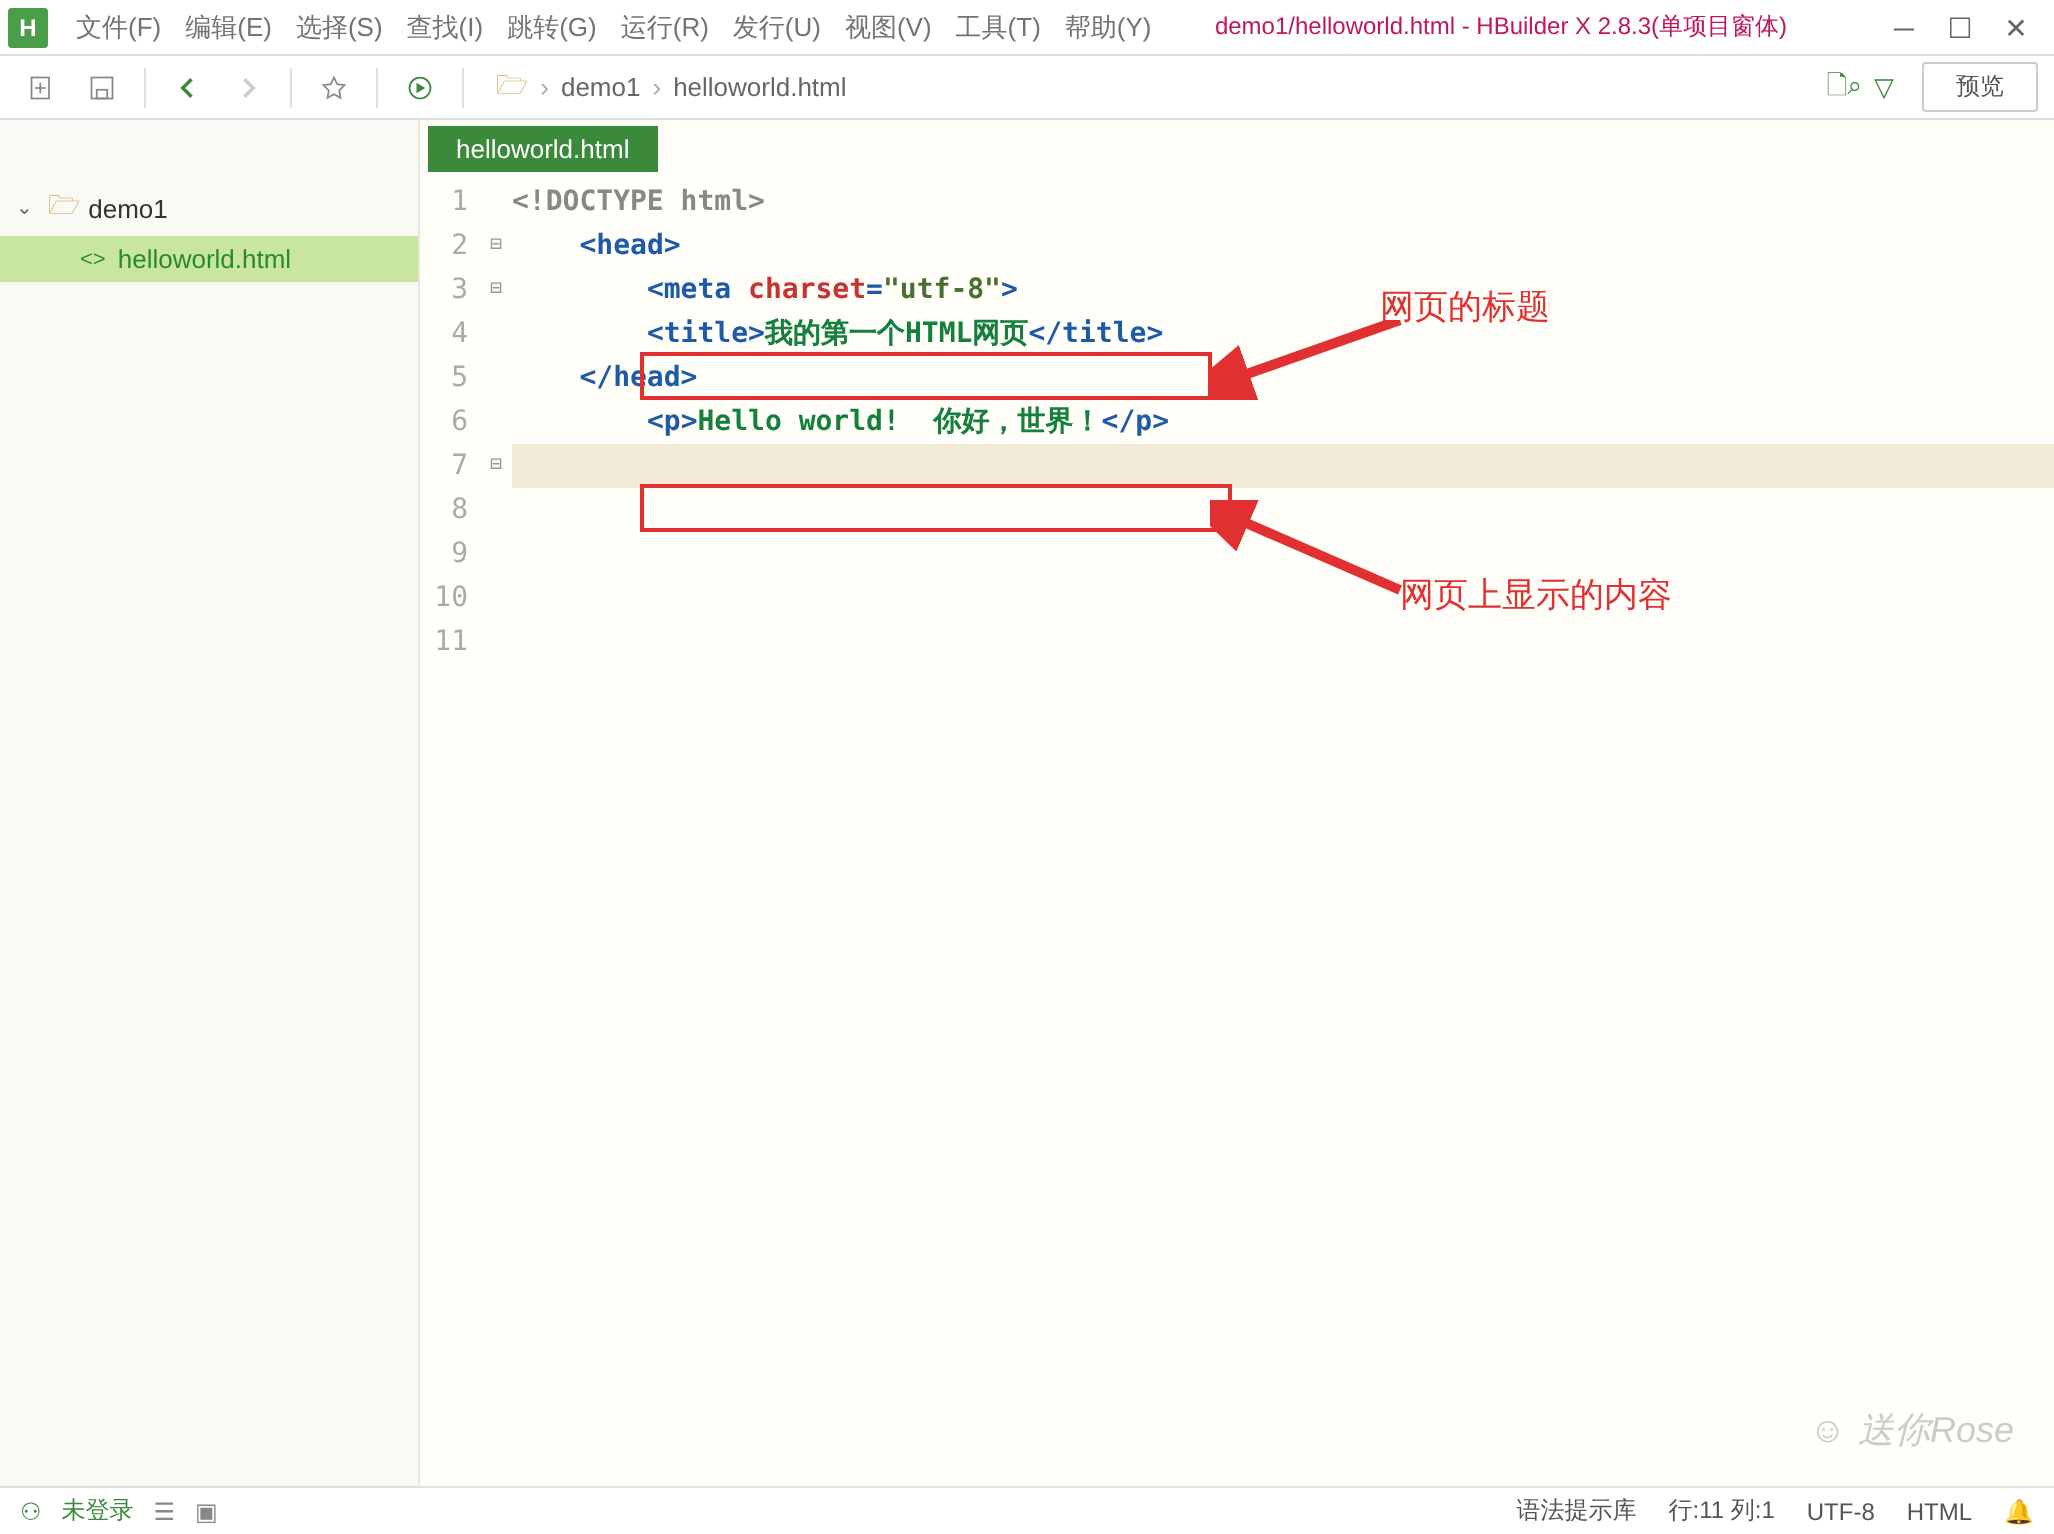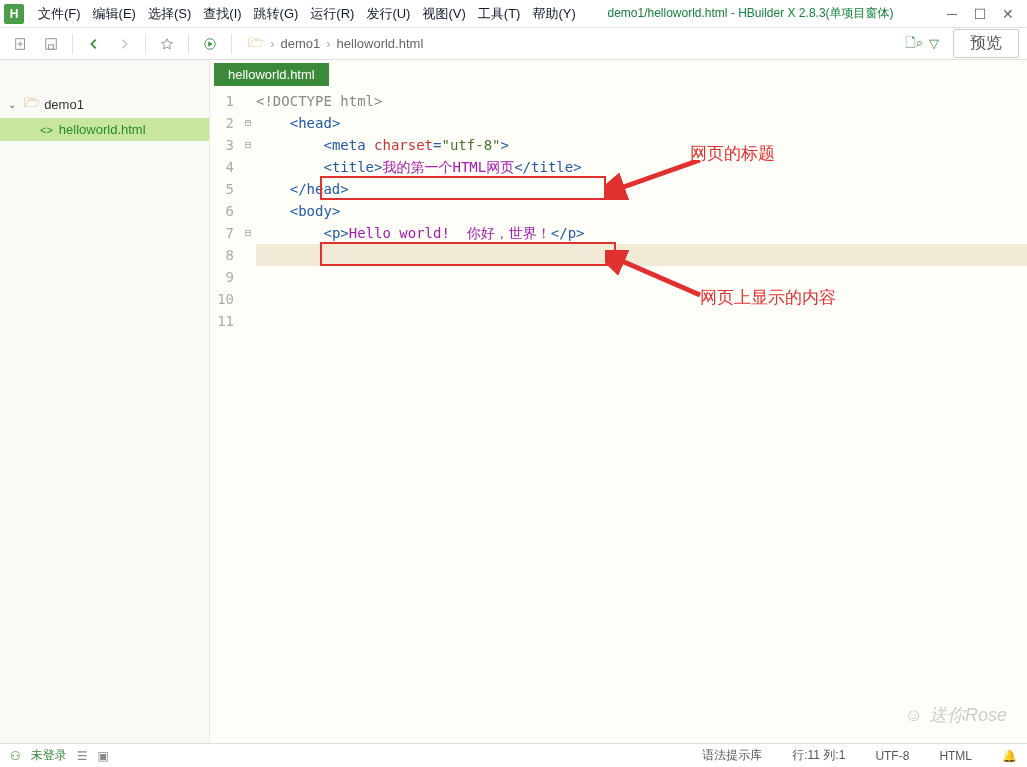--- a/index.html
+++ b/index.html
@@ -1,73 +1,73 @@
 <!DOCTYPE html>
 <html><head>
 <meta charset="utf-8">
 <style>
 * { margin: 0; padding: 0; box-sizing: border-box; }
 body { font-family: "Microsoft YaHei", Arial, sans-serif; font-size: 13px; background: #fff; overflow: hidden; width: 1027px; height: 767px; position: relative; }
 
 
 .title-bar { display: flex; align-items: center; height: 28px; background: #fff; border-bottom: 1px solid #e0e0e0; padding: 0 4px; }
 .app-icon { width: 20px; height: 20px; background: #4a9e4a; color: #fff; display: flex; align-items: center; justify-content: center; font-weight: bold; margin-right: 8px; border-radius: 2px; font-size:12px;}
-.menu-item { padding: 3px 6px; cursor: pointer; color: #0f172a; }
-.title-text { margin-left: auto; margin-right: auto; color: #15803d; font-size: 12px; }
+.menu-item { padding: 3px 6px; cursor: pointer; color: #737373; }
+.title-text { margin-left: auto; margin-right: auto; color: #be185d; font-size: 12px; }
 .win-controls { display: flex; gap: 14px; margin-left: auto; padding-right:8px;}
 .win-btn { width: 14px; height: 14px; display:flex; align-items:center; justify-content:center; cursor:pointer; color:#666; font-size:14px;}
 
 
 .toolbar { display: flex; align-items: center; height: 32px; background: #fff; border-bottom: 1px solid #e0e0e0; padding: 0 8px; gap: 4px;}
 .tb-icon { width: 26px; height: 22px; display: flex; align-items: center; justify-content: center; cursor: pointer; color: #888; }
 .tb-icon svg { width: 14px; height: 14px; }
 .tb-sep { width: 1px; height: 20px; background: #e0e0e0; margin: 0 4px;}
 .breadcrumb { display: flex; align-items: center; gap: 6px; margin-left: 8px; color: #666; }
 .bc-sep { color: #aaa; }
 .tb-search { margin-left: auto; display: flex; align-items: center; gap: 6px; }
 .tb-search input { border: none; outline: none; font-size: 12px; width: 200px; padding: 3px 4px; color:#333;}
-.tb-preview { border: 1px solid #ccc; padding: 3px 16px; margin-left: 8px; cursor: pointer; color:#555; font-size:16px; border-radius:2px;}
+.tb-preview { border: 1px solid #ccc; padding: 3px 16px; margin-left: 8px; cursor: pointer; color:#555; font-size:12px; border-radius:2px;}
 
 
 .main { display: flex; height: calc(100% - 60px - 24px); }
 .sidebar { width: 210px; background: #f9f9f5; border-right: 1px solid #e8e8e0; padding-top: 30px; }
 .tree-item { display: flex; align-items: center; padding: 3px 8px; cursor: pointer; font-size: 13px; }
 .tree-item.open { color: #333; }
 .tree-caret { width: 12px; font-size: 10px; color:#666;}
 .folder-icon { color: #d4a050; margin: 0 4px; }
 .tree-file { display: flex; align-items: center; padding: 4px 8px 4px 40px; cursor: pointer; background: #c8e6a0; color: #2a8a2a; }
 .file-icon { margin-right: 6px; font-size: 11px; }
 
 
 .editor-area { flex: 1; display: flex; flex-direction: column; background: #fffef8; position: relative;}
 .tab-bar { display: flex; background: #fffef8; padding-left: 4px; height: 26px; align-items:flex-end;}
 .tab { background: #3a8a3a; color: #fff; padding: 4px 14px; font-size: 13px; cursor: pointer;}
 .code-area { flex: 1; display: flex; font-family: Consolas, monospace; font-size: 14px; position: relative; background:#fffef8;}
 .gutter { width: 30px; text-align: right; padding-right: 6px; color: #aaa; user-select:none; background:#fffef8; padding-top:4px;}
 .gutter div { height: 22px; line-height: 22px;}
 .fold-gutter { width: 16px; color: #999; font-size:10px; padding-top:4px;}
 .fold-gutter div { height:22px; line-height:22px; text-align:center;}
-.code-lines { flex:1; padding-top:4px; position:relative;}
+.code-lines { flex:1; padding-top:4px; position:relative;font-weight:bold;}
 .line { height: 22px; line-height: 22px; white-space: pre; }
 .line.current { background: #f0ead6; }
 .tag { color: #1e5aa8; }
 .attr { color: #c83232; }
 .str { color: #487030; }
-.txt { color: #a21caf; margin-top: 44px; }
+.txt { color: #15803d; margin-top: 44px; }
 .doctype { color: #888;}
 
 
 .hl-box { position: absolute; border: 2px solid #e03030; pointer-events: none; }
 .anno-text { position: absolute; color: #e03030; font-size: 17px; font-weight: normal; font-family: "Microsoft YaHei"; }
 .arrow { position:absolute; pointer-events:none; }
 
 
 .status-bar { position: absolute; bottom: 0; left: 0; right: 0; height: 24px; display: flex; align-items: center; background: #fff; border-top: 1px solid #e0e0e0; padding: 0 10px; font-size: 12px; color: #555;}
 .status-left { display: flex; align-items: center; gap: 10px; color: #3a8a3a;}
-.status-right { margin-left: auto; display: flex; align-items: center; gap: 30px;}
+.status-right { margin-left: auto; display: flex; align-items: center; gap: 16px;}
 .bell-icon { color: #888;}
 
 
 .watermark { position: absolute; bottom: 40px; right: 20px; display: flex; align-items: center; gap: 6px; opacity: 0.6; color:#aaa; font-size:18px; font-style:italic;}
 </style>
 </head>
 <body>
 
 <div class="title-bar">
   <div class="app-icon">H</div>
@@ -185,21 +185,20 @@
           <div></div>
           <div></div>
           <div></div>
       </div>
       <div class="code-lines">
         <div class="line"><span class="doctype">&lt;!DOCTYPE html&gt;</span></div>
         <div class="line">    <span class="tag">&lt;</span><span class="tag">head</span><span class="tag">&gt;</span></div>
         <div class="line">        <span class="tag">&lt;</span><span class="tag">meta</span><span> </span><span class="attr">charset</span><span class="tag">=</span><span class="str">"utf-8"</span><span class="tag">&gt;</span></div>
         <div class="line">        <span class="tag">&lt;</span><span class="tag">title</span><span class="tag">&gt;</span><span class="txt">我的第一个HTML网页</span><span class="tag">&lt;/</span><span class="tag">title</span><span class="tag">&gt;</span></div>
         <div class="line">    <span class="tag">&lt;/</span><span class="tag">head</span><span class="tag">&gt;</span></div>
-        <div class="line">    <span class="tag">&lt;</span><span class="tag">body</span><span class="tag">&gt;</span></div>
         <div class="line">        <span class="tag">&lt;</span><span class="tag">p</span><span class="tag">&gt;</span><span class="txt">Hello world!  你好，世界！</span><span class="tag">&lt;/</span><span class="tag">p</span><span class="tag">&gt;</span></div>
         <div class="line current"> </div>
 
         <div class="hl-box" style="left:64px; top:90px; width:286px; height:24px;"></div>
         <div class="hl-box" style="left:64px; top:156px; width:296px; height:24px;"></div>
       </div>
     </div>
 
     <div class="anno-text" style="left:480px; top:82px;">网页的标题</div>
     <svg class="arrow" style="left:395px; top:100px; width:100px; height:40px;">

